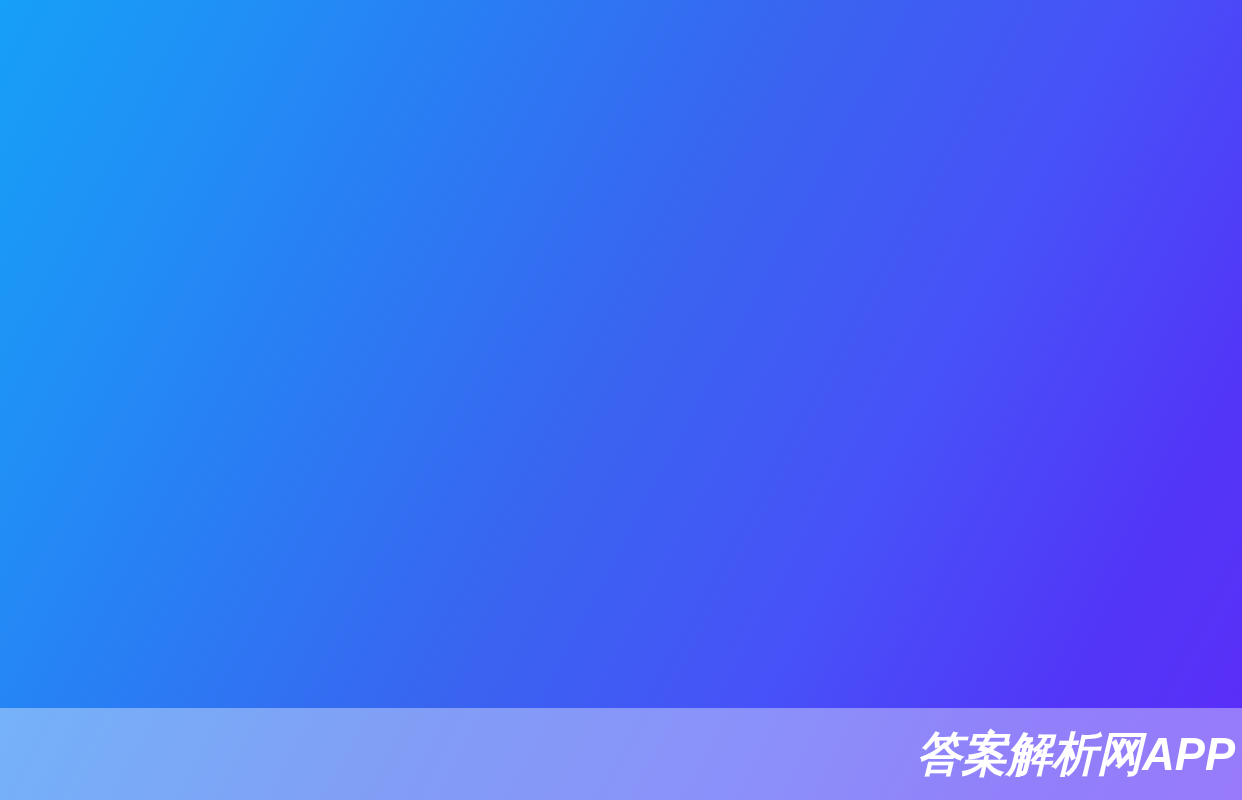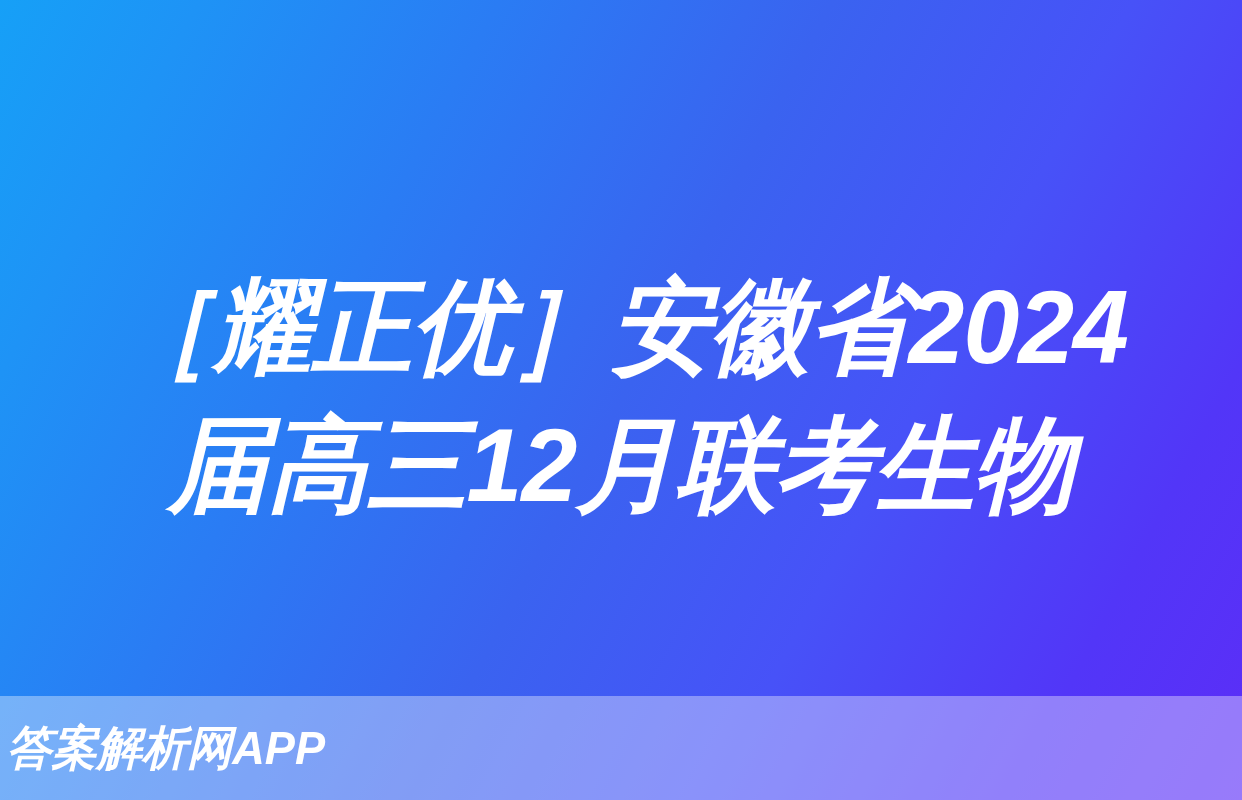--- a/index.html
+++ b/index.html
@@ -54,47 +54,43 @@
     transform-origin: center center;
     -webkit-font-smoothing: antialiased;
   }
 
   
   .watermark-strip {
     position: absolute;
     left: 0;
     right: 0;
     bottom: 0;
-    height: 104px;
+    height: 92px;
     background: rgba(255, 255, 255, 0.37);
     display: flex;
     align-items: center;
-    justify-content: flex-start;
+    justify-content: flex-end;
   }
 
   .watermark-text {
     color: #ffffff;
     font-weight: 700;
     font-style: italic;
     font-size: 47px;
     line-height: 50px;
     letter-spacing: 0px;
     white-space: nowrap;
     transform: scaleX(0.96);
     transform-origin: center center;
     -webkit-font-smoothing: antialiased;
   }
 </style>
 </head>
 <body>
 
 <div id="cover">
 
-  <div class="title-block">
-    <div class="title-line">［耀正优］安徽省2024</div>
-    <div class="title-line">届高三12月联考生物</div>
-  </div>
 
   <div class="watermark-strip">
     <div class="watermark-text">答案解析网APP</div>
   </div>
 
 </div>
 
 </body></html>

